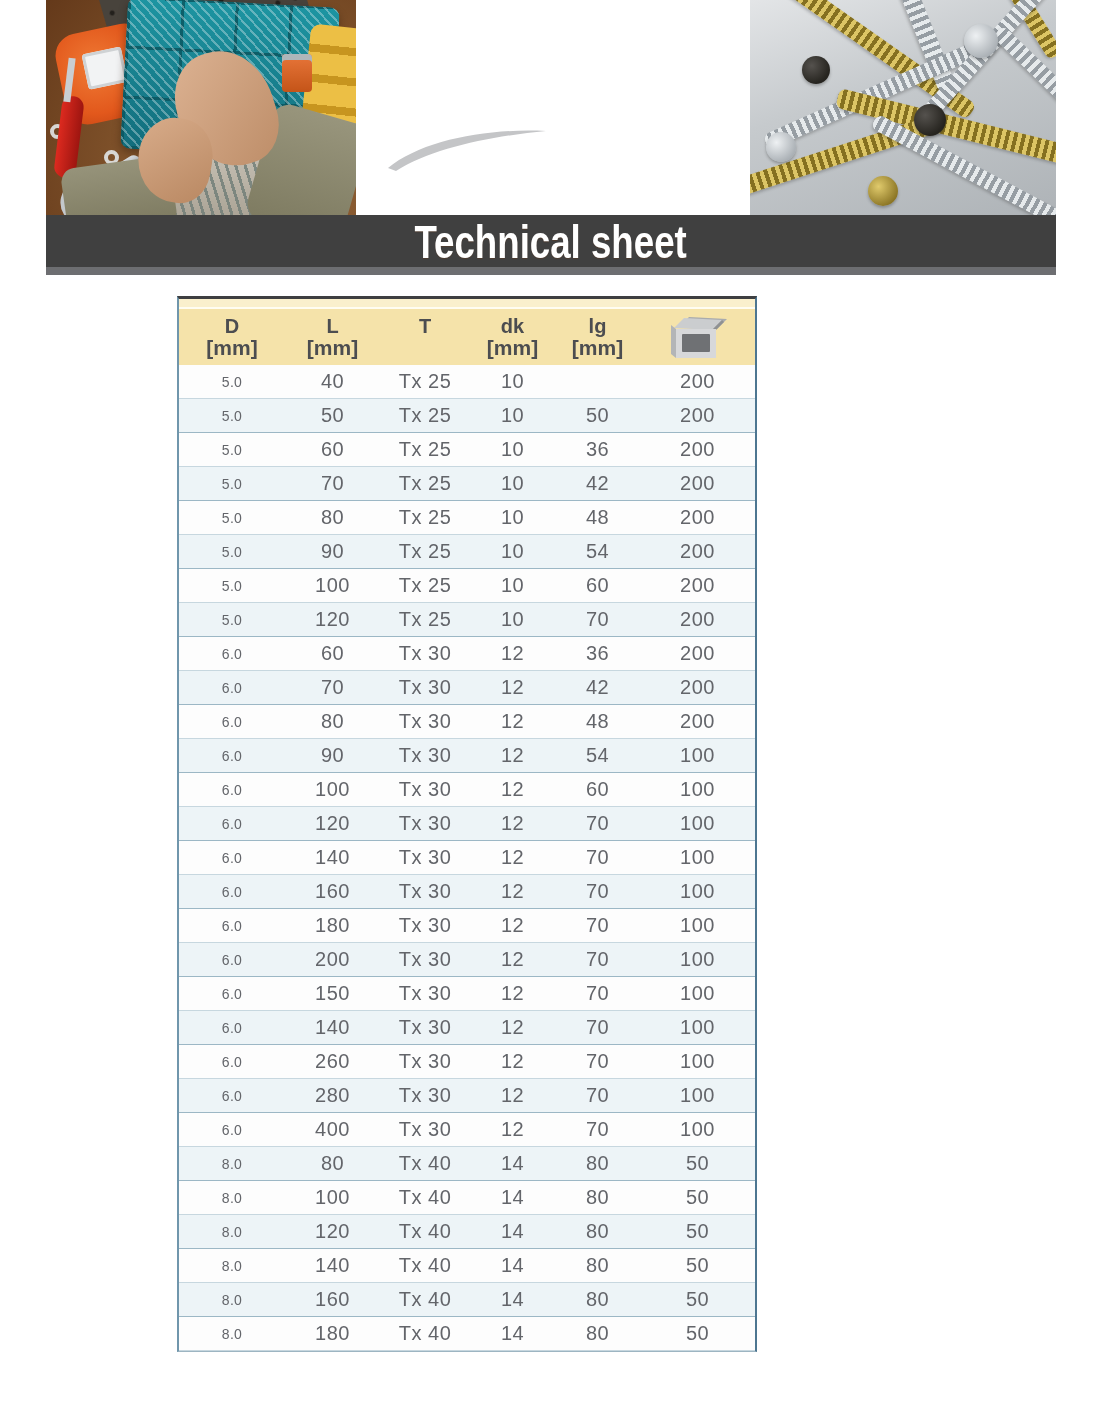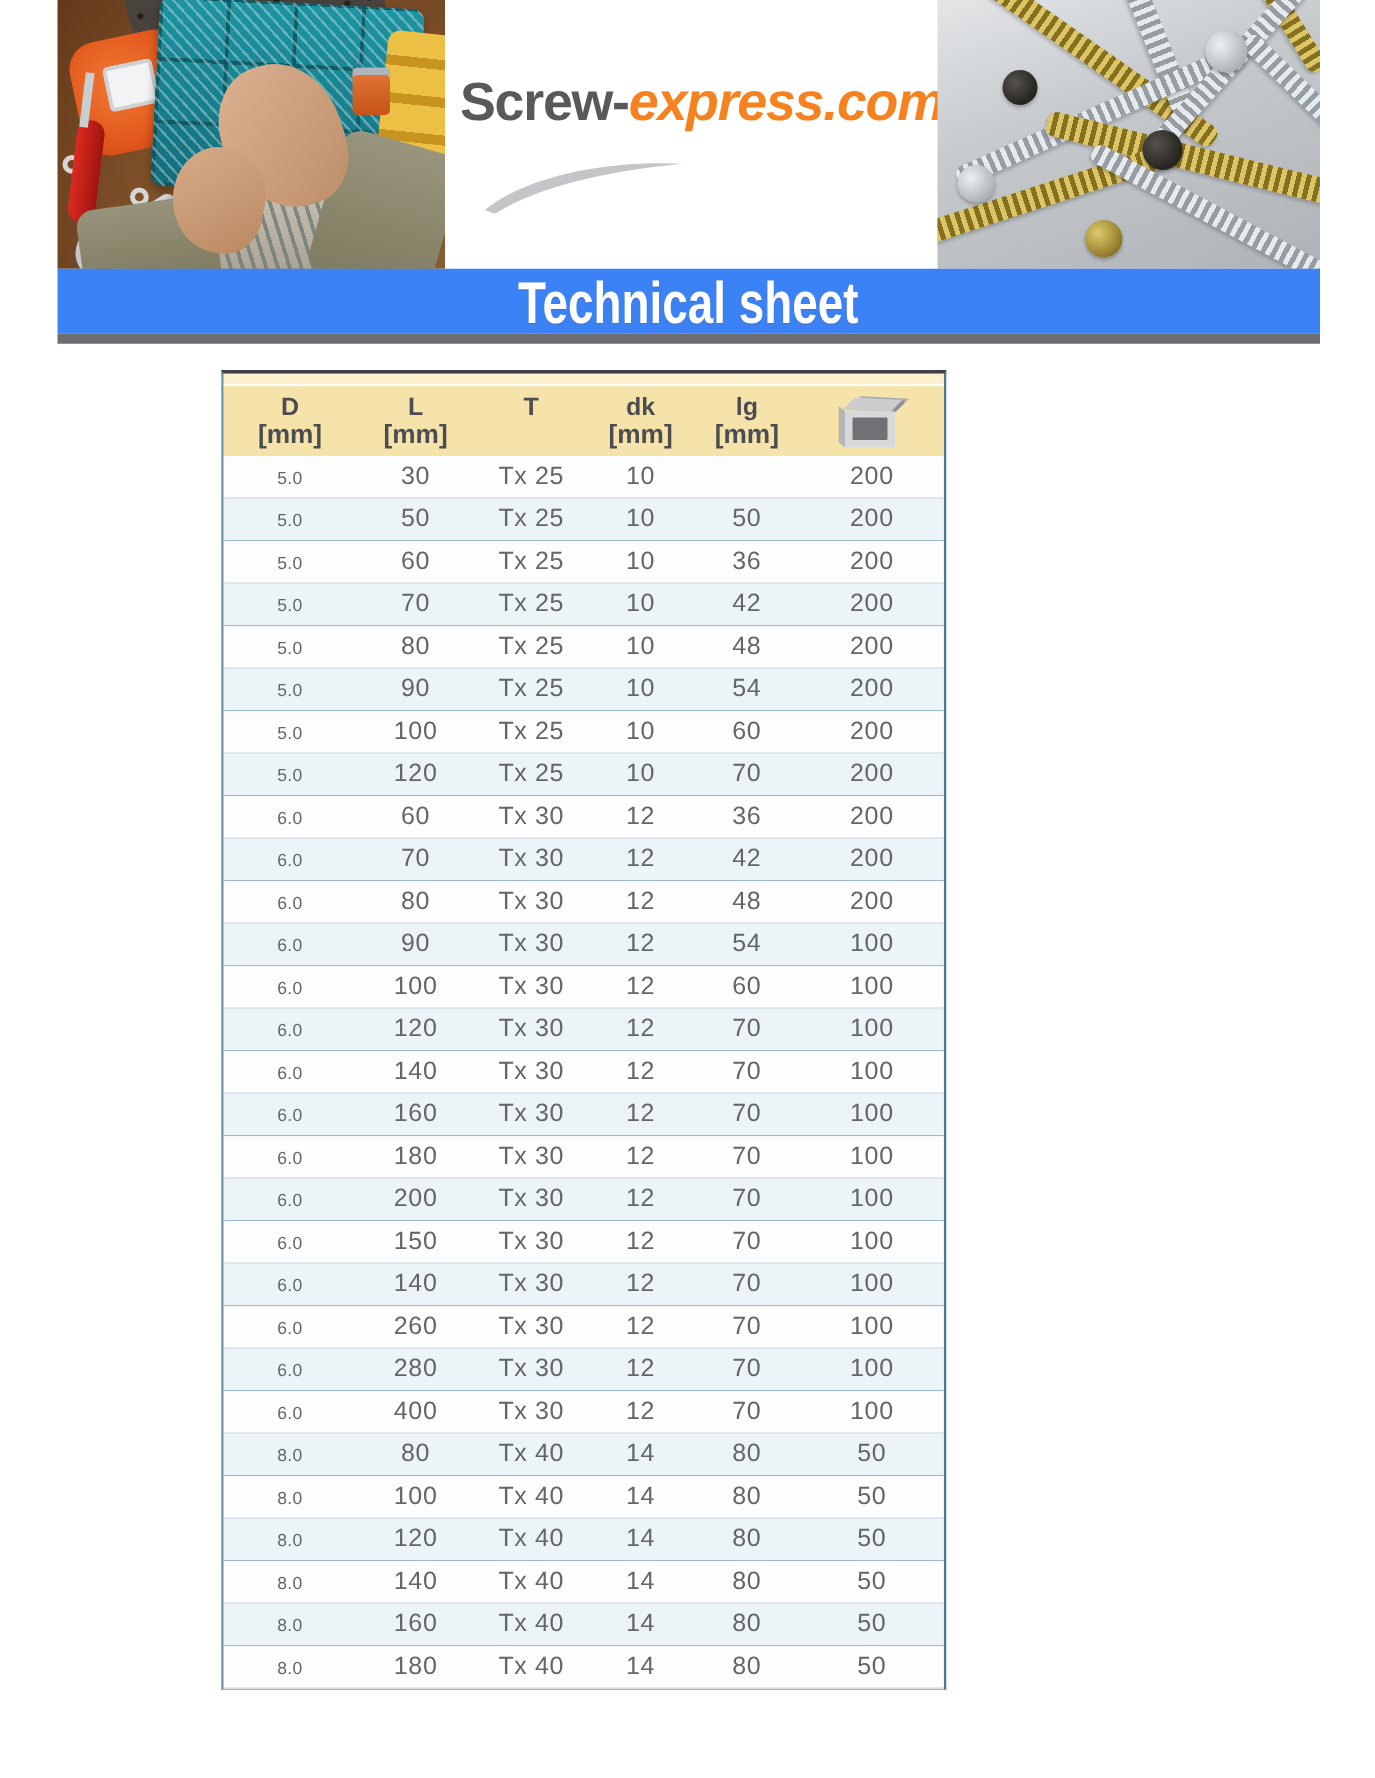--- a/index.html
+++ b/index.html
@@ -77,21 +77,21 @@
 
   
   .logo { position:absolute; left:368px; top:58px; width:380px; height:120px; }
   .logo-line { white-space:nowrap; font-size:43px; font-weight:700; letter-spacing:-1px; }
   .logo-dark { color:#58595b; }
   .logo-orange { color:#f5821f; font-style:italic; }
   .logo-swoosh { position:absolute; left:16px; top:66px; }
 
   
   .banner { position:absolute; left:46px; top:215px; width:1010px; height:52px;
-      background:#3b82f6; display:flex; align-items:center; justify-content:center; }
+      background:#404040; display:flex; align-items:center; justify-content:center; }
   .banner-title { color:#ffffff; font-size:47px; font-weight:700; letter-spacing:0px;
       transform:scaleX(.78); transform-origin:center;
       text-shadow:0 1px 1px rgba(120,50,0,.25); }
   .gray-strip { position:absolute; left:46px; top:267px; width:1010px; height:8px; background:#6d6e71; }
 
   
   .sheet-table { position:absolute; left:177px; top:296px; width:580px;
       border-top:3px solid #3e3f41; border-left:2px solid #7096ac; border-right:2px solid #4d7691;
       border-bottom:1px solid #9db5c2; background:#fff; }
   .prestrip { height:10px; background:#faf0cd; border-bottom:2px solid #fffdf2; }
@@ -135,23 +135,20 @@
     <div class="pl-shaft"></div>
     <div class="pl-wrench"></div>
     <div class="pl-tray"></div>
     <div class="pl-sleeve1"></div>
     <div class="pl-sleeve2"></div>
     <div class="pl-hand1"></div>
     <div class="pl-hand2"></div>
   </div>
 
   <div class="logo">
-    <div class="logo-line">
-      <span class="logo-dark">Screw-</span><span class="logo-orange">express.com</span>
-    </div>
     <svg class="logo-swoosh" width="168" height="48" viewBox="0 0 168 48">
       <path d="M4 44 C 38 16, 104 4, 162 7 C 108 12, 48 24, 12 47 Z" fill="#c4c5c7"></path>
     </svg>
   </div>
 
   <div class="photo photo-right">
     <div class="sc brass" style="left:-24px;top:26px;width:270px;height:18px;transform:rotate(35deg);"></div>
     <div class="sc silver" style="left:54px;top:-16px;width:210px;height:18px;transform:rotate(68deg);"></div>
     <div class="sc silver" style="left:6px;top:88px;width:230px;height:16px;transform:rotate(-24deg);"></div>
     <div class="sc brass" style="left:176px;top:-24px;width:170px;height:16px;transform:rotate(58deg);"></div>
@@ -202,21 +199,21 @@
           <polygon points="45,16 55,6 57,8 47,18" fill="#8f9193"></polygon>
           <rect x="9" y="15" width="40" height="29" fill="#d7d8da"></rect>
           <rect x="15" y="20" width="28" height="18" rx="1" fill="#6f7174"></rect>
           <polygon points="9,15 9,44 4,40 4,11" fill="#b3b5b7"></polygon>
         </svg>
       </div>
     </div>
     <div>
         <div class="trow">
           <div class="tcell c0">5.0</div>
-          <div class="tcell c1">30</div>
+          <div class="tcell c1">40</div>
           <div class="tcell c2">Tx 25</div>
           <div class="tcell c3">10</div>
           <div class="tcell c4"></div>
           <div class="tcell c5">200</div>
         </div>
         <div class="trow alt">
           <div class="tcell c0">5.0</div>
           <div class="tcell c1">50</div>
           <div class="tcell c2">Tx 25</div>
           <div class="tcell c3">10</div>

